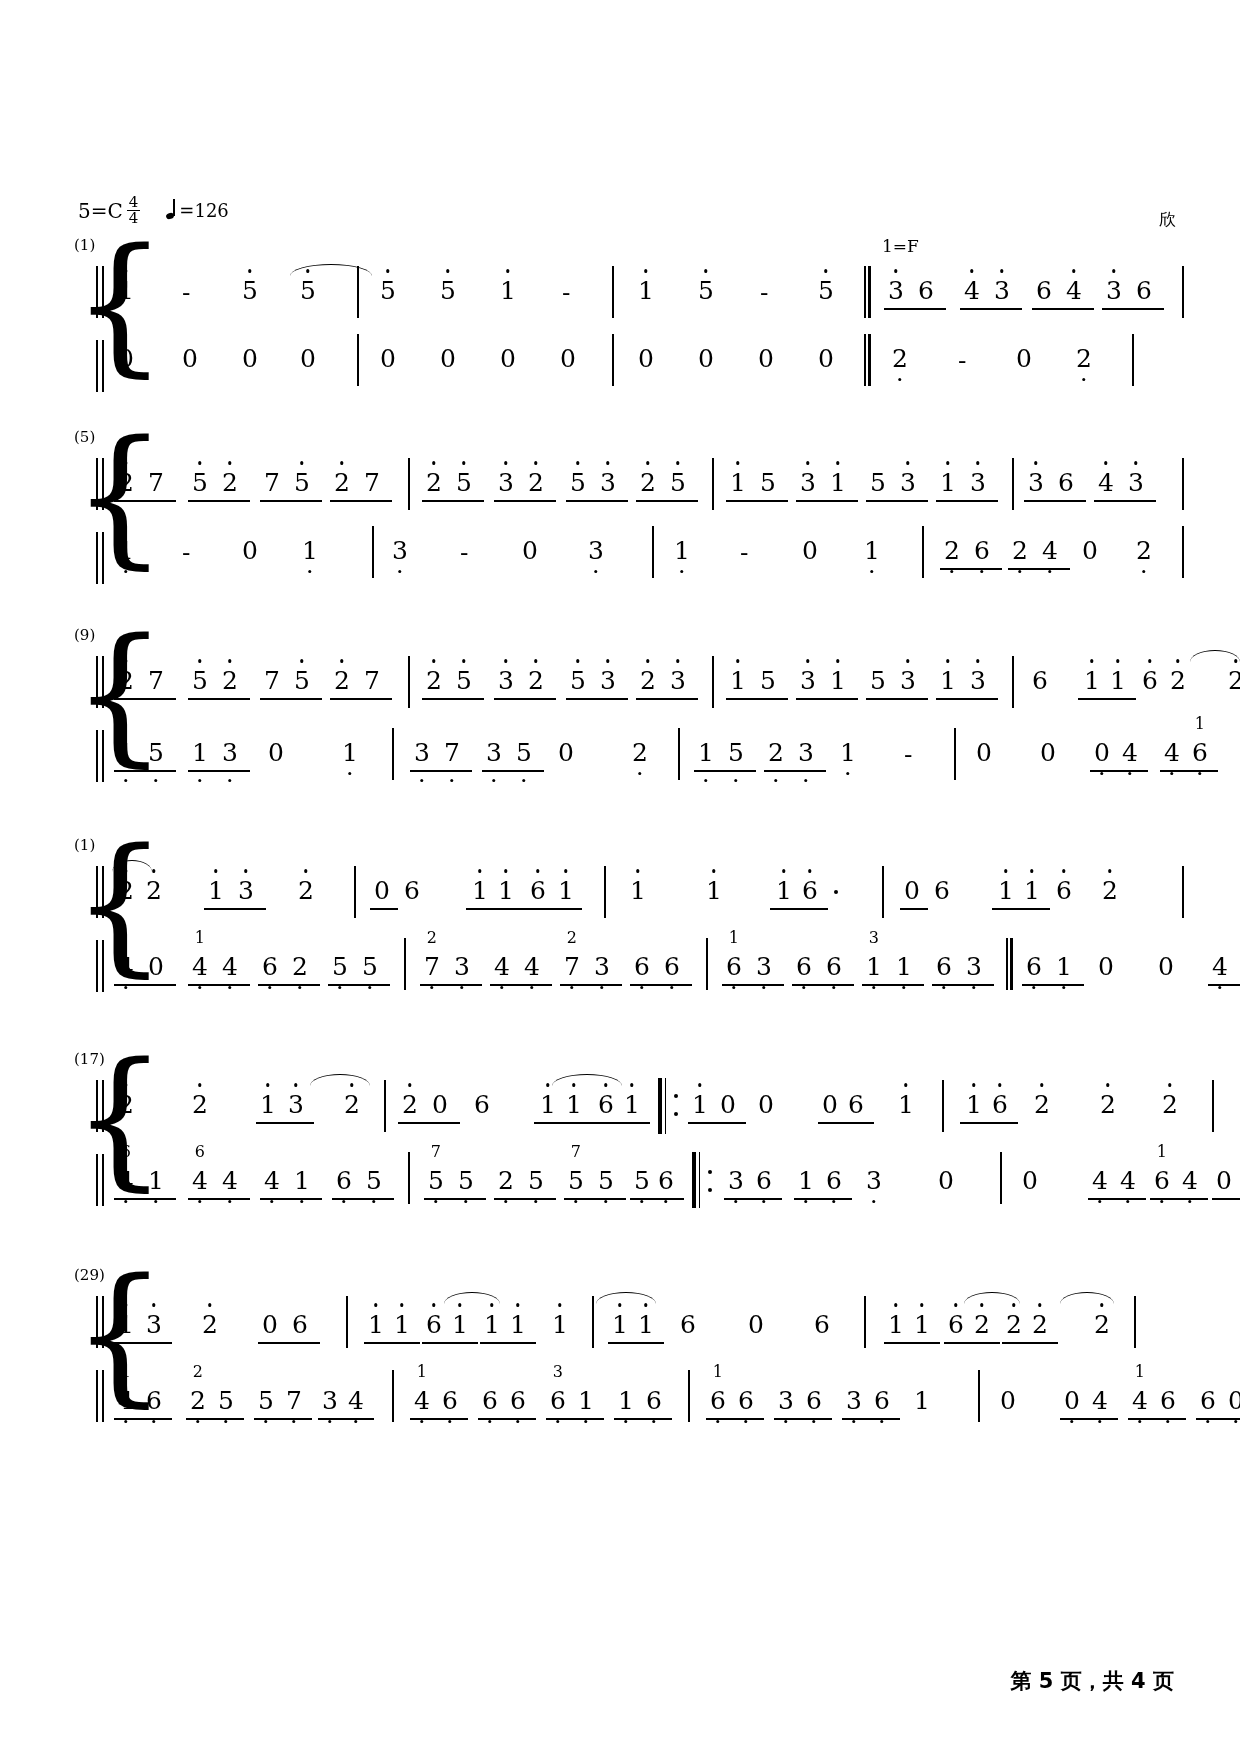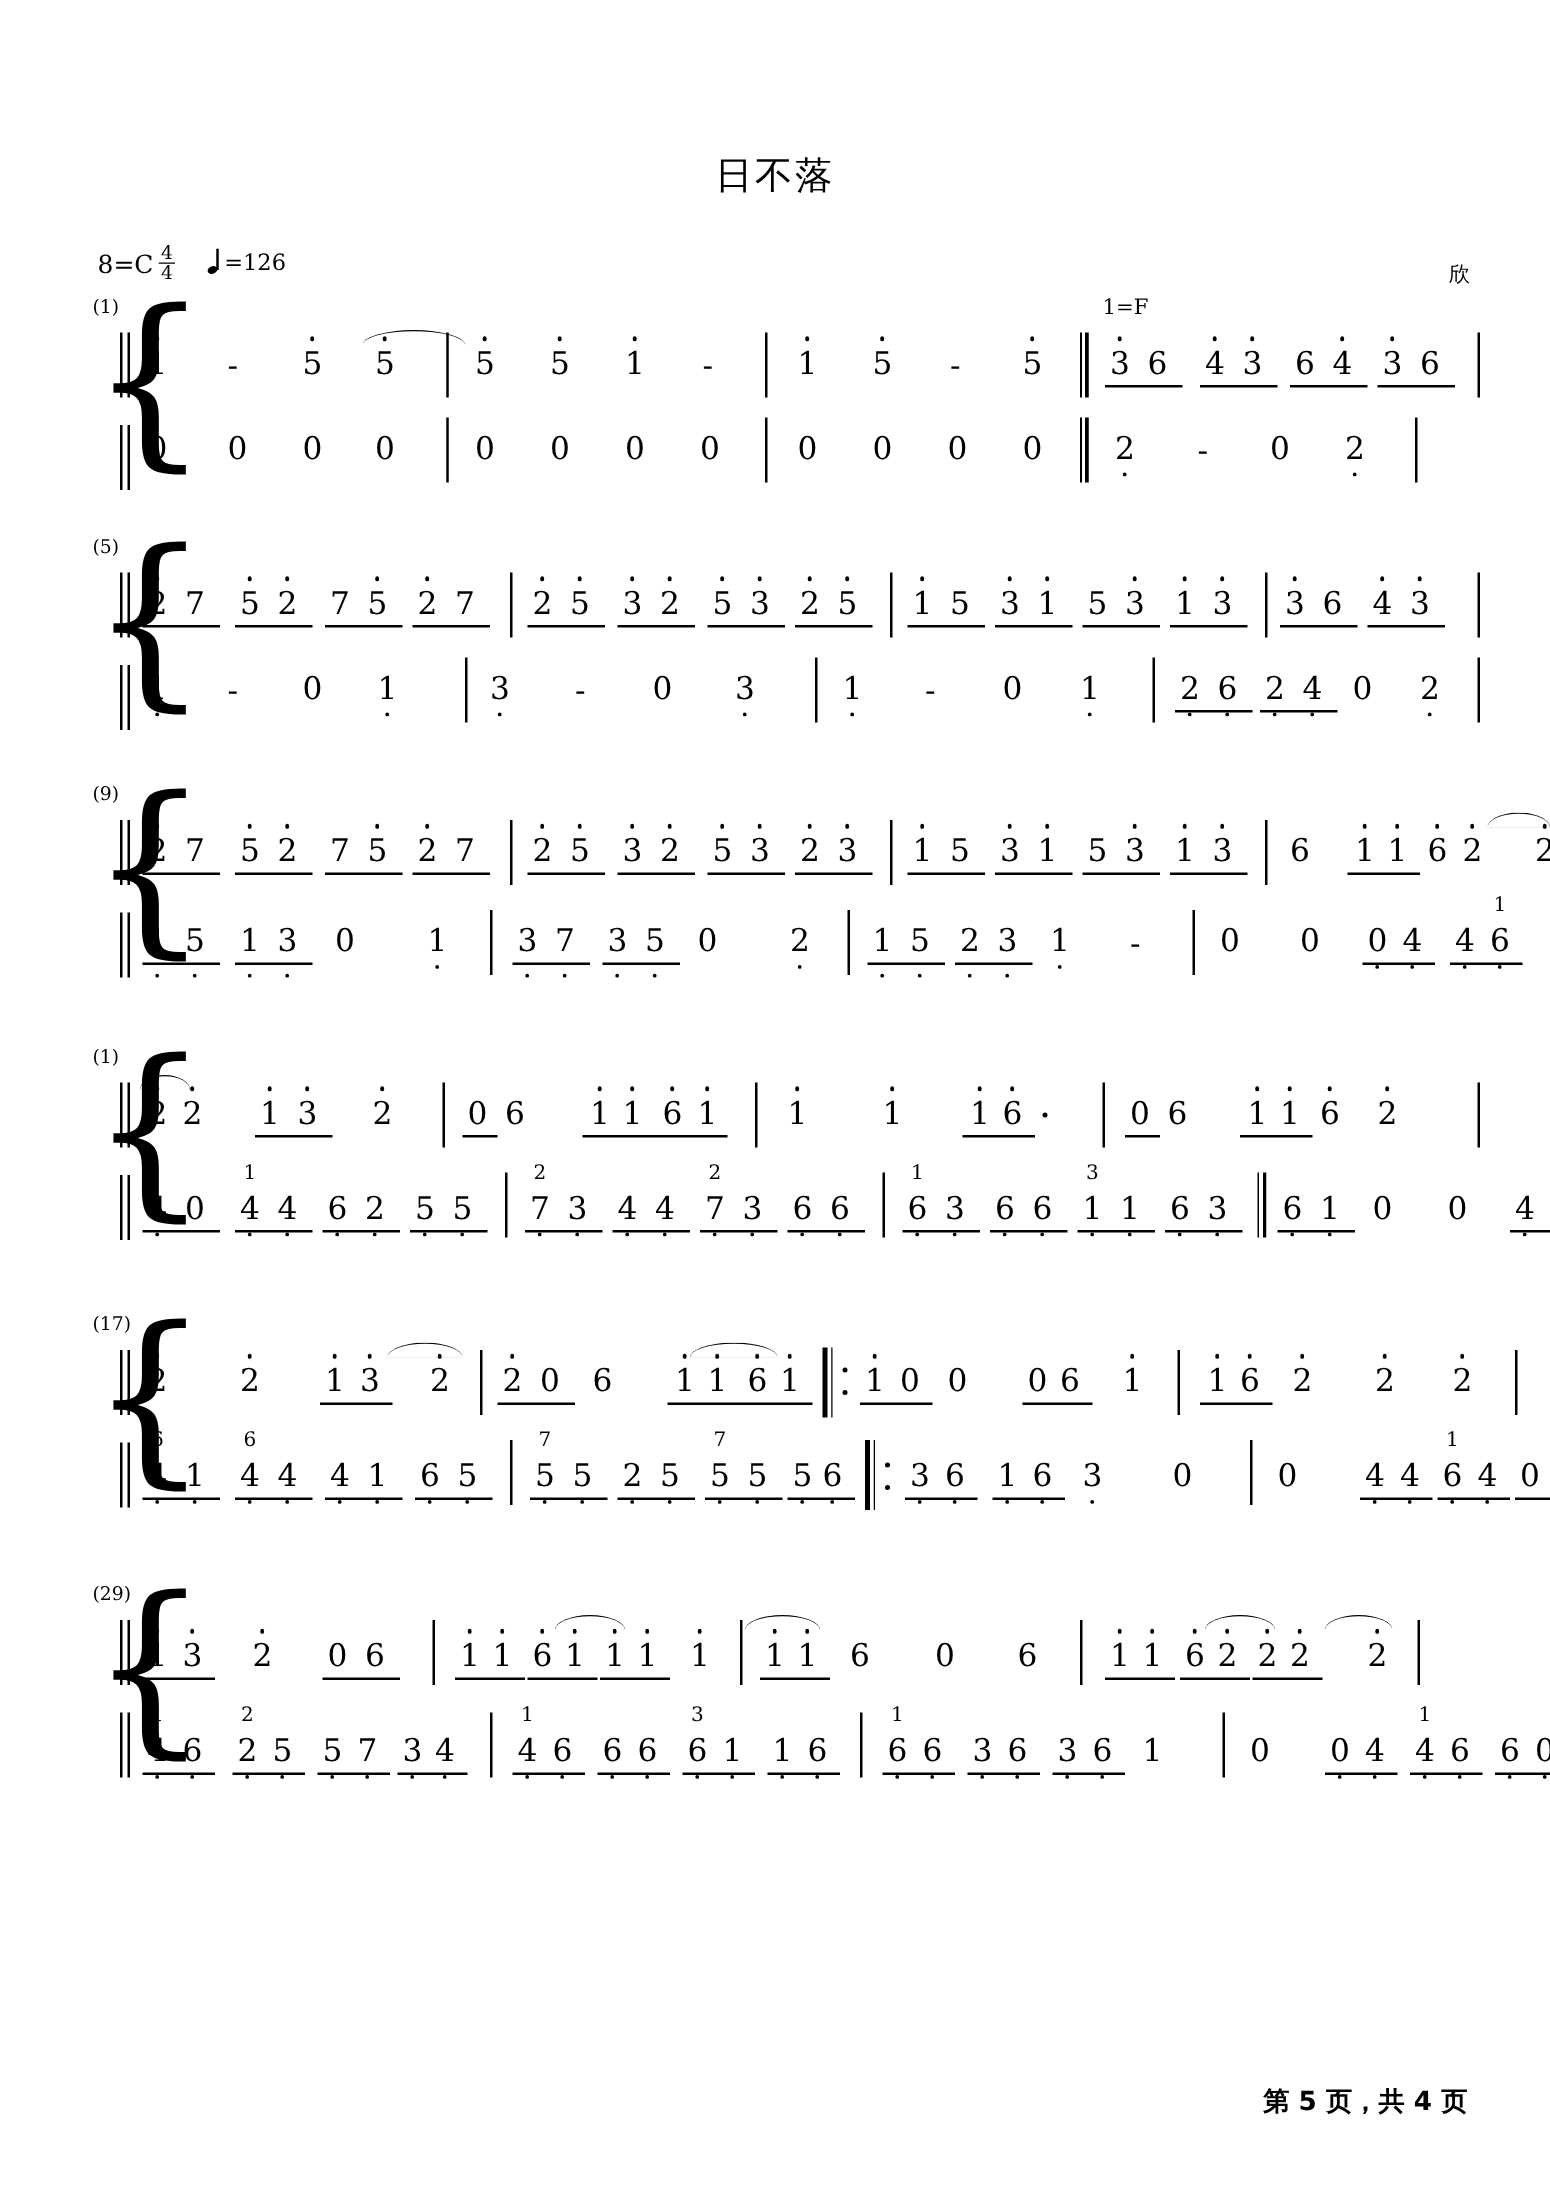--- a/index.html
+++ b/index.html
@@ -71,24 +71,23 @@
   .tie{position:absolute;border-top:1.7px solid #000;border-radius:50%/100% 100% 0 0;height:11px;}
   .dash{position:absolute;font-size:25px;font-family:"DejaVu Serif",serif;}
   .augdot{position:absolute;width:4px;height:4px;border-radius:50%;background:#000;}
   .keychange{position:absolute;font-family:"DejaVu Serif",serif;font-size:17px;}
 </style>
 </head>
 <body>
 
 <div class="page">
 
-  <div class="title">日不落</div>
 
   <div class="keysig">
-    <span>8=C</span>
+    <span>5=C</span>
     <span class="frac">
       <span class="num">4</span>
       <span class="den">4</span>
     </span>
     <span class="tempo">
       <span class="qnote"></span>
       <span>=126</span>
     </span>
   </div>
 

